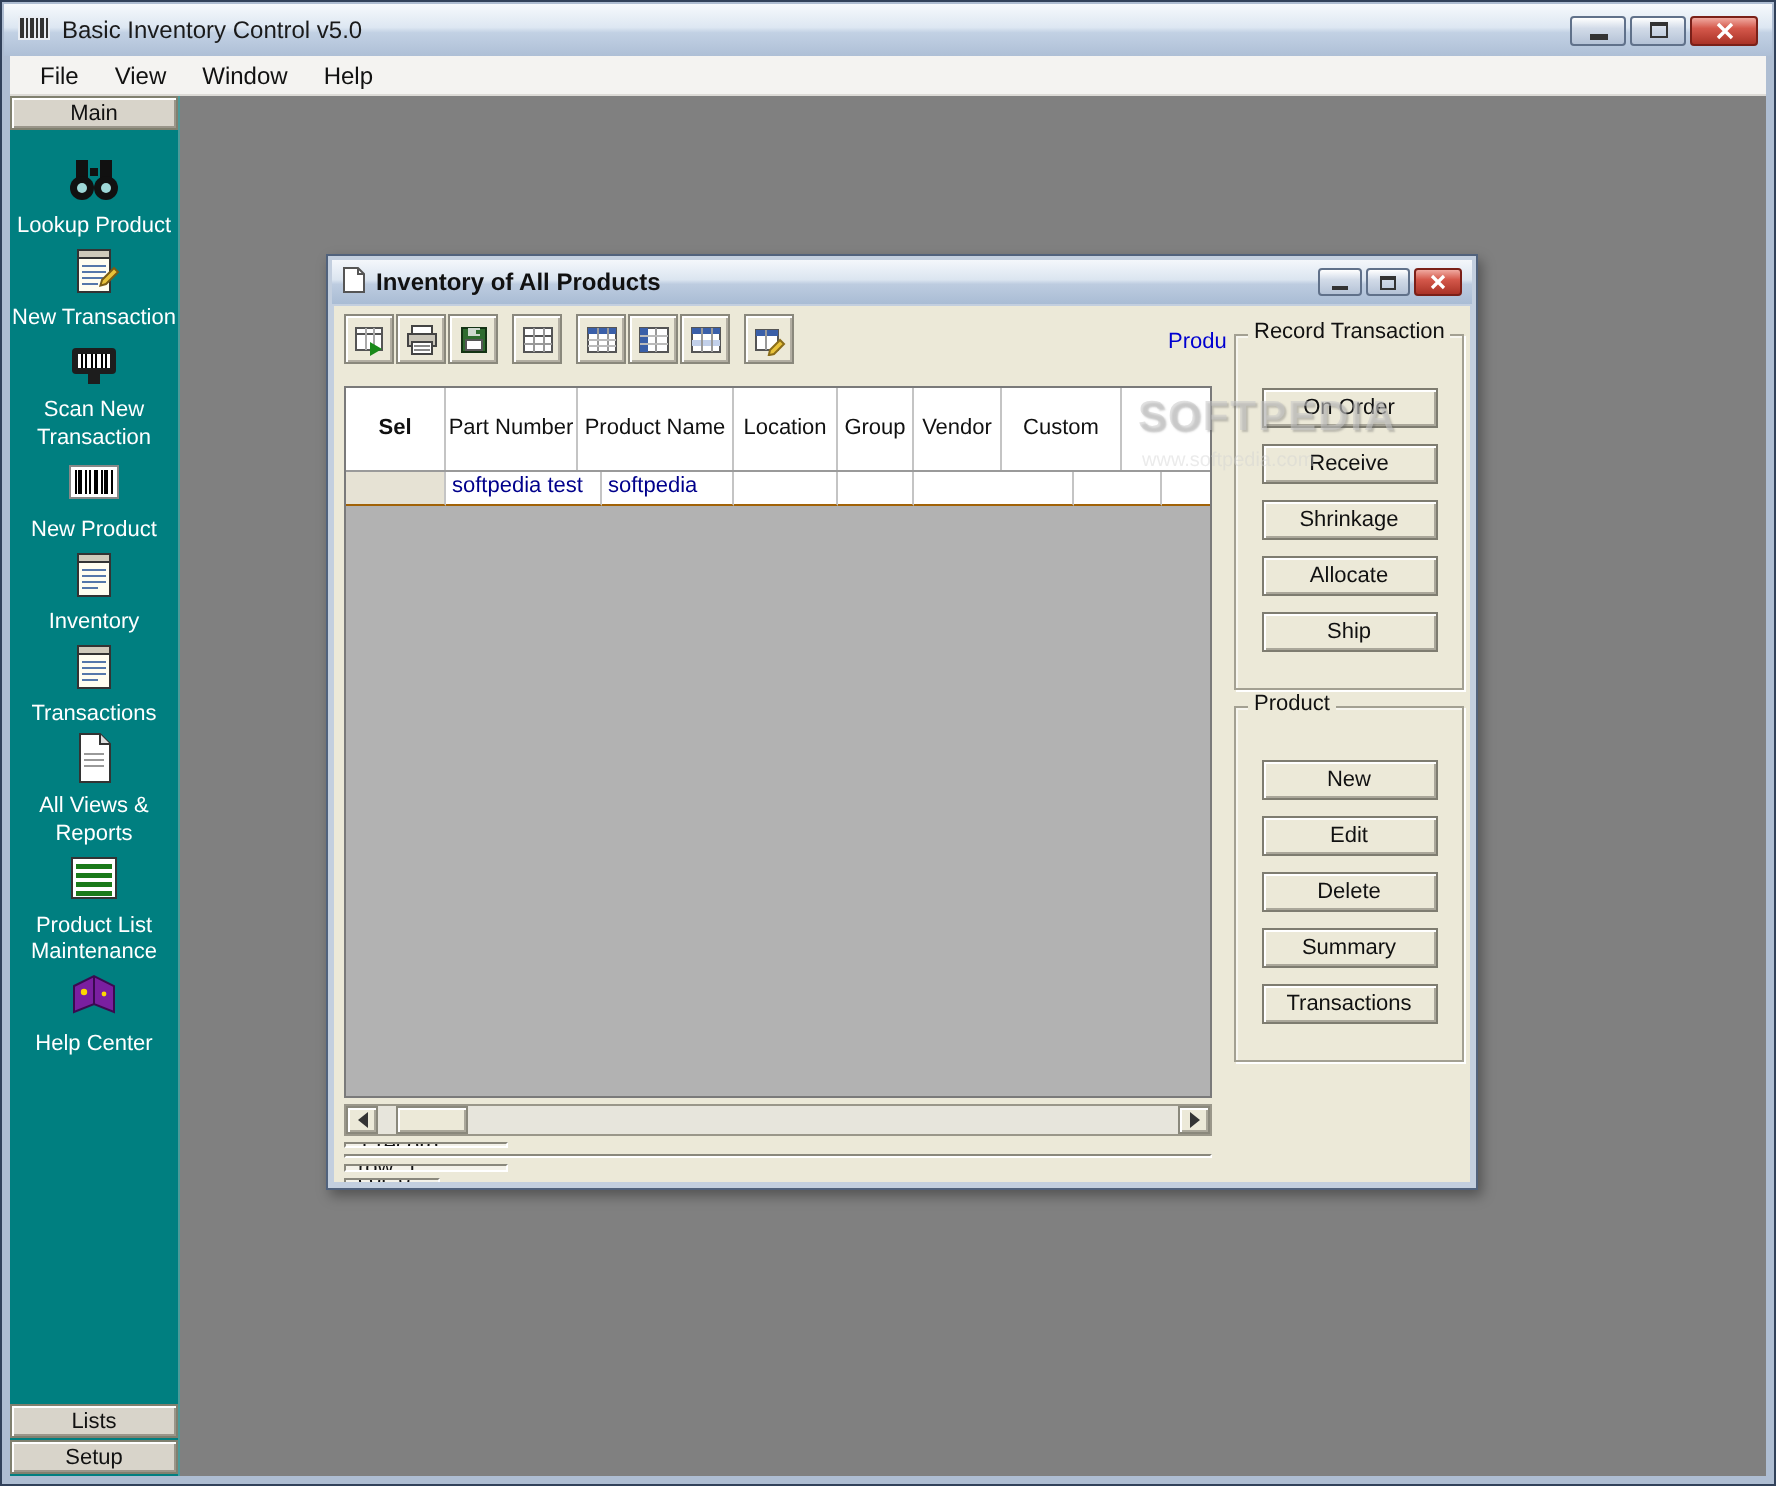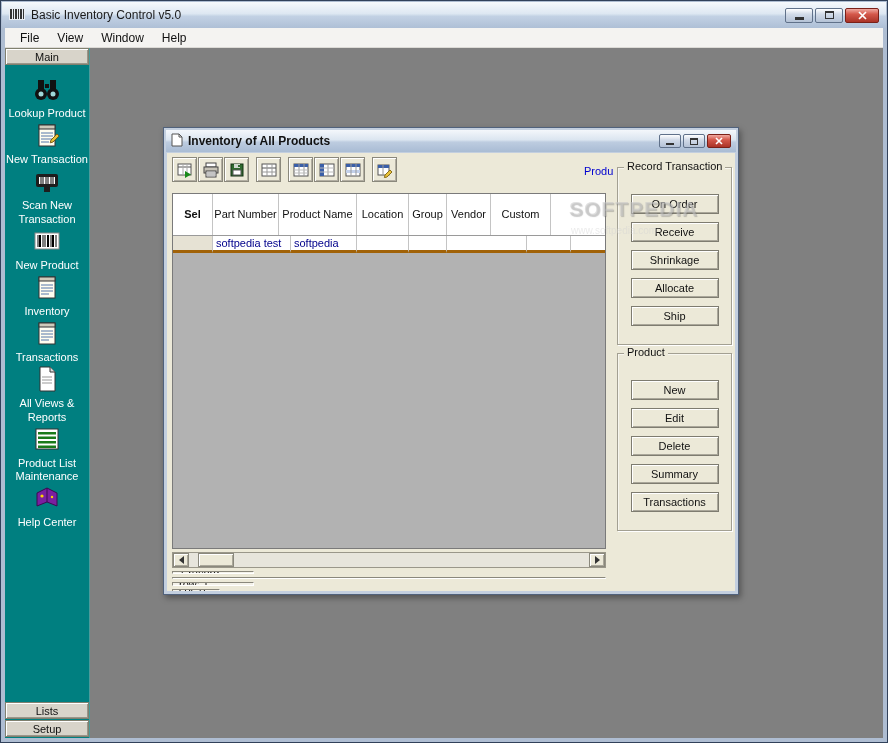--- a/index.html
+++ b/index.html
@@ -71,24 +71,24 @@
   .produ-link { position:absolute; left:417px; top:12px; color:#0000d0; z-index:1; white-space:nowrap; }
 
   
   .grid { position:absolute; left:5px; top:40px; width:434px; height:356px;
     background:#b2b2b2; border:1px solid #7a7a7a; overflow:hidden; }
   .grid-header { display:flex; height:42px; background:#fff; border-bottom:1px solid #9a9a9a; }
   .gh { flex:none; border-right:1px solid #c4c4c4; background:#fff; color:#111;
     display:flex; align-items:center; justify-content:center; text-align:center; line-height:1.1; }
   .gh.sel { font-weight:bold; }
   .grid-row { display:flex; height:17px; }
-  .gc { flex:none; border-right:1px solid #c4c4c4; border-bottom:3px solid #a16207;
+  .gc { flex:none; border-right:1px solid #c4c4c4; border-bottom:1px solid #a16207;
     background:#fff; color:#00008b; padding:1px 3px; overflow:hidden; white-space:nowrap; }
   .gc.sel-cell { background:#e6e2d4; }
-  .w0{width:40px}.w1{width:78px}.w2{width:66px}.w3{width:52px}.w4{width:38px}.w5{width:80px}.w6{width:44px}.w7{width:60px}
+  .w0{width:50px}.w1{width:78px}.w2{width:66px}.w3{width:52px}.w4{width:38px}.w5{width:80px}.w6{width:44px}.w7{width:60px}
 
   
   .hscroll { position:absolute; left:5px; top:399px; width:434px; height:16px;
     background:#e7e5dc; border:1px solid #9a978a; }
   .sb-btn { position:absolute; top:0; width:16px; height:14px; background:#ece9d8;
     border:1px solid #8a887c; box-shadow:inset 1px 1px 0 #fff, inset -1px -1px 0 #aaa79a;
     display:flex; align-items:center; justify-content:center; }
   .sb-btn.left { left:0; } .sb-btn.right { right:0; }
   .arr-l { width:0; height:0; border:4px solid transparent; border-right:5px solid #333; margin-left:-4px; }
   .arr-r { width:0; height:0; border:4px solid transparent; border-left:5px solid #333; margin-right:-4px; }

